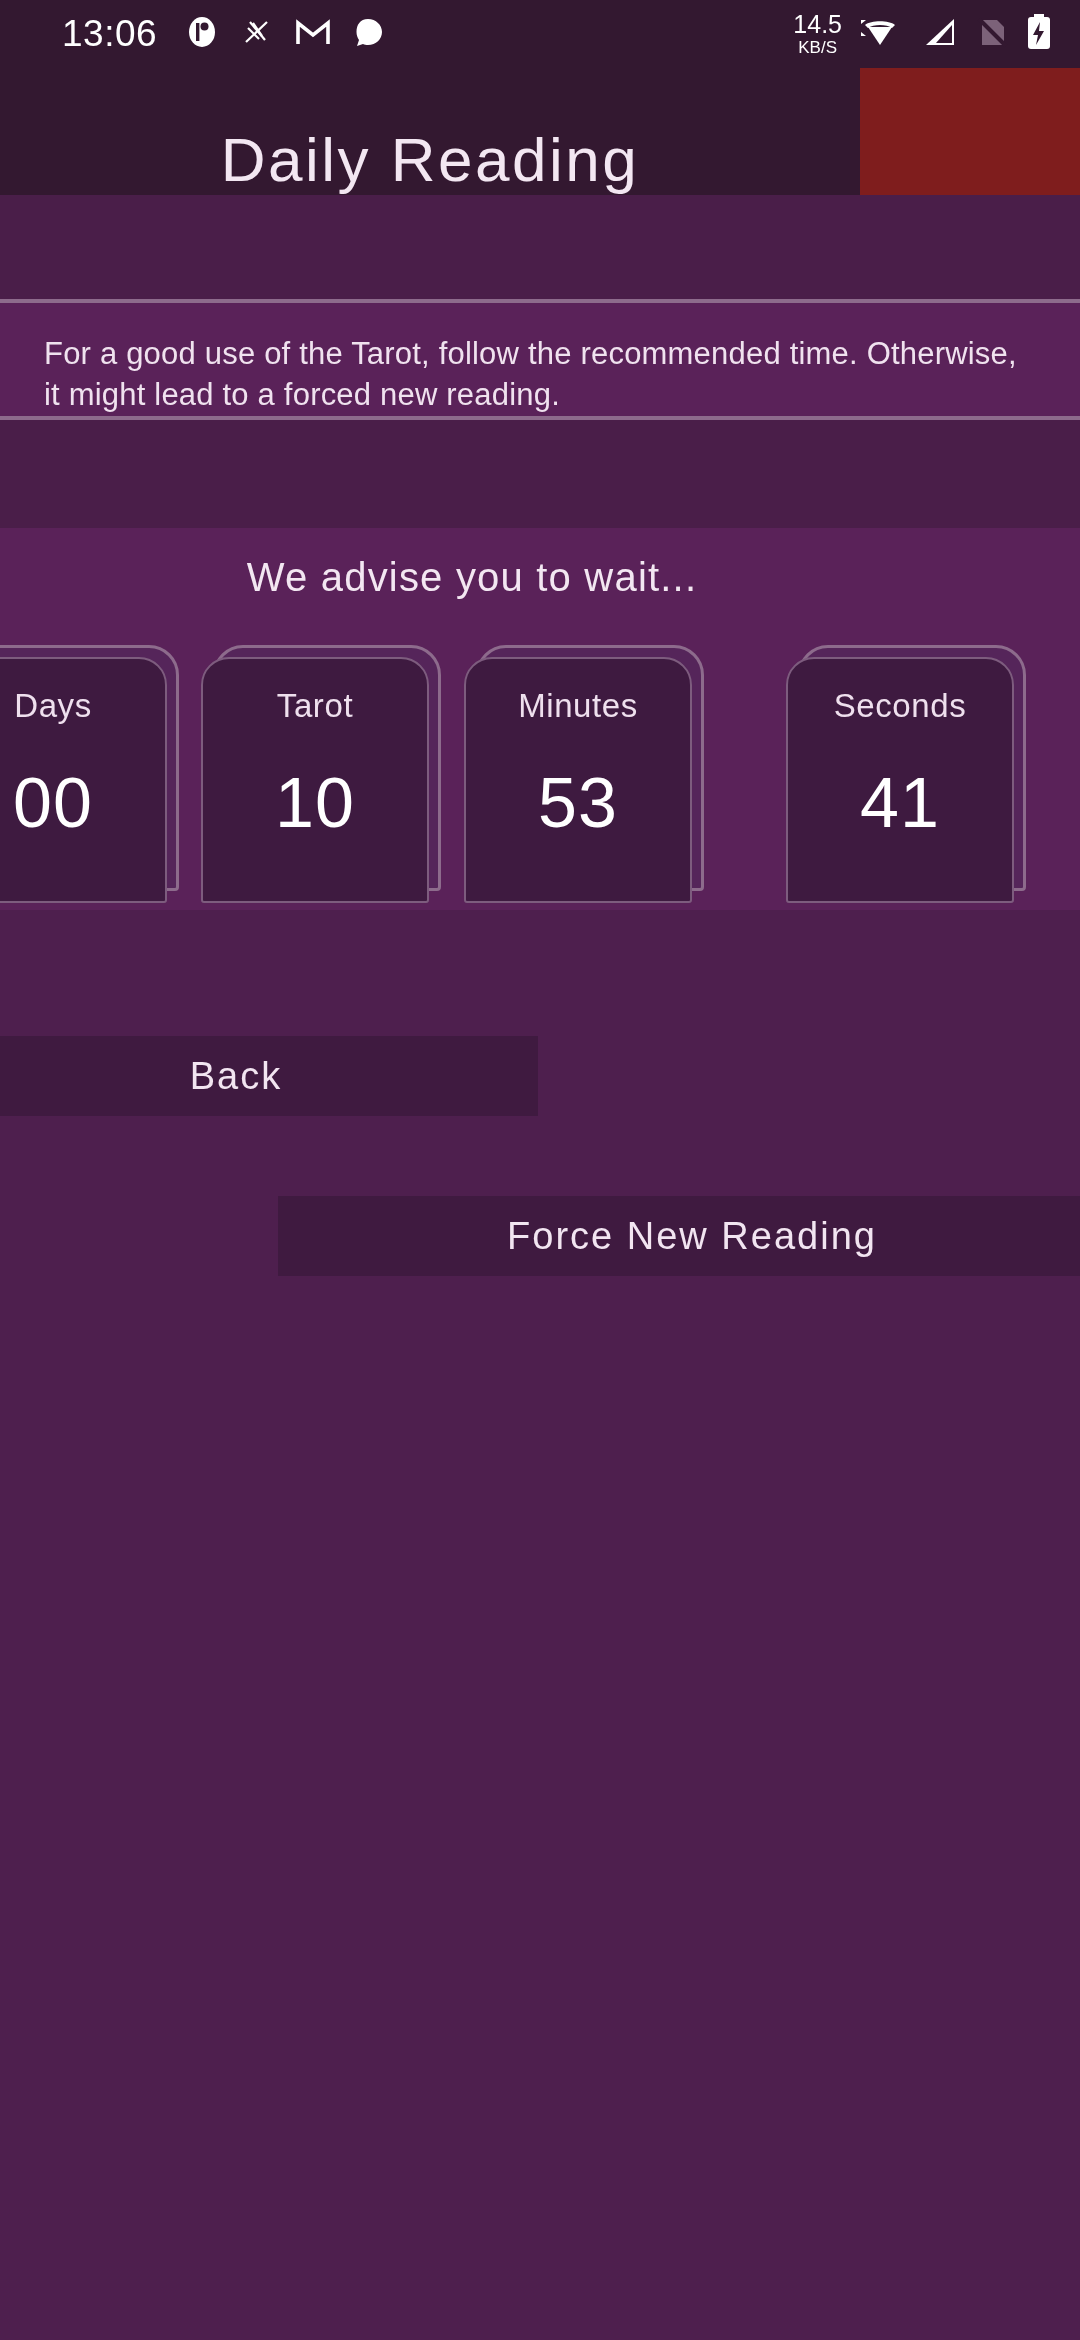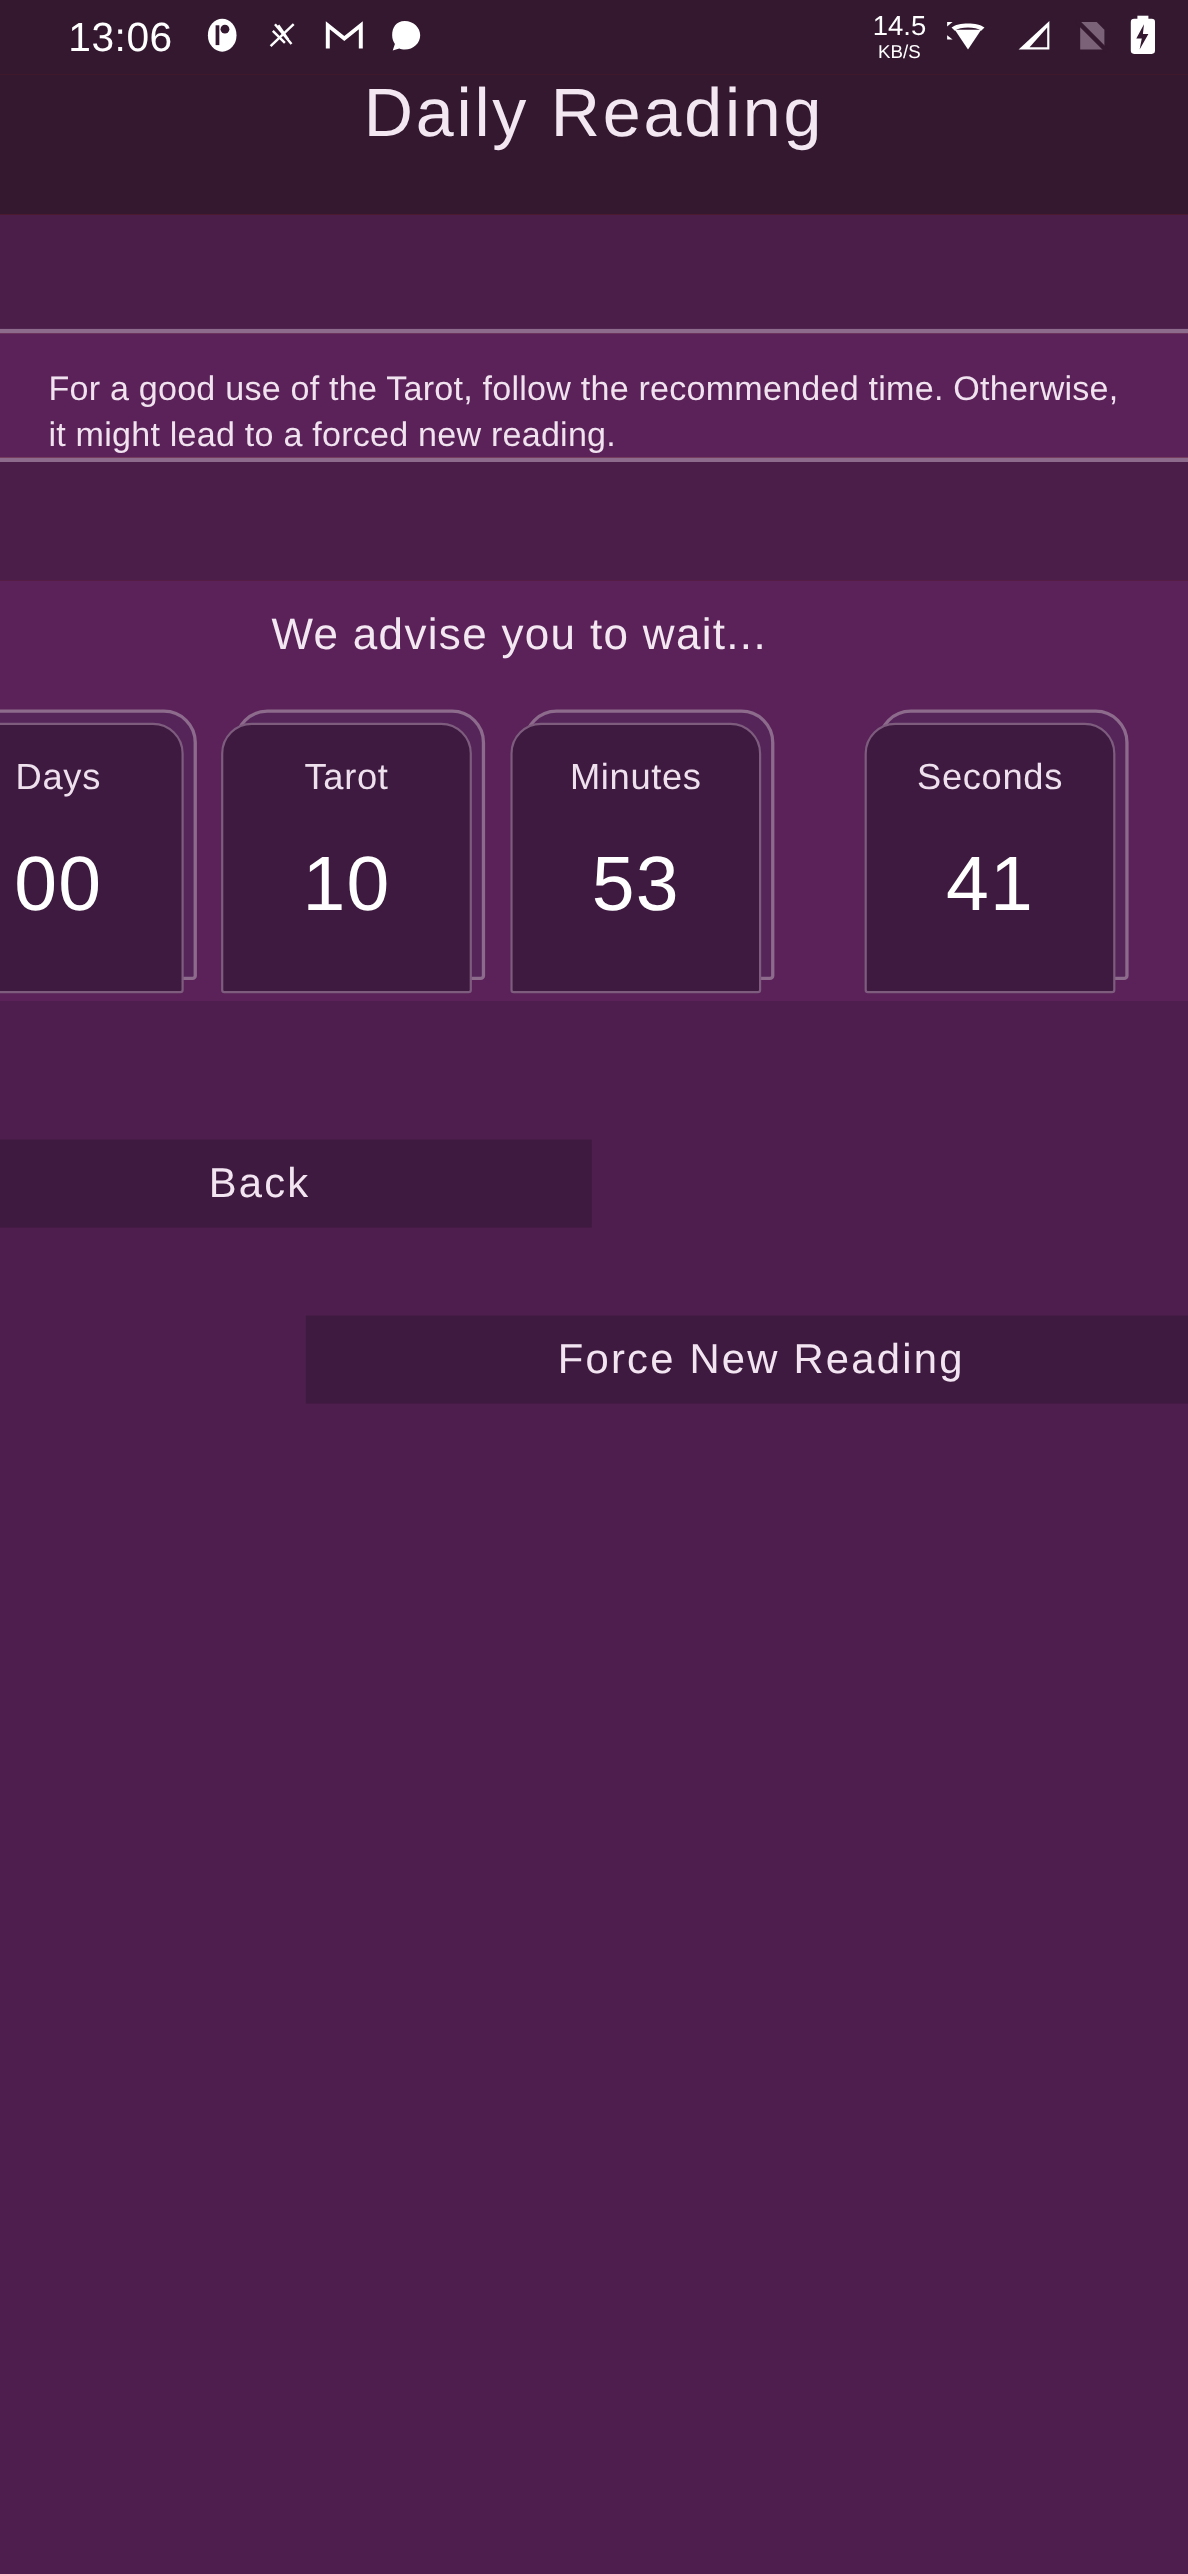--- a/index.html
+++ b/index.html
@@ -79,24 +79,24 @@
     line-height: 1;
     color: #ffffff;
   }
   .netspeed .v { font-size: 25px; }
   .netspeed .u { font-size: 17px; margin-top: 2px; }
 
   
   #header {
     position: absolute;
     left: 0; top: 68px;
-    width: 1080px; height: 127px;
+    width: 860px; height: 127px;
     background: #331830;
     display: flex;
-    align-items: flex-start;
+    align-items: flex-end;
     justify-content: center;
     z-index: 20;
   }
   #header .title {
     color: #f3e7f2;
     font-size: 62px;
     font-weight: 300;
     letter-spacing: 2.5px;
     font-family: "Liberation Sans", sans-serif;
   }

